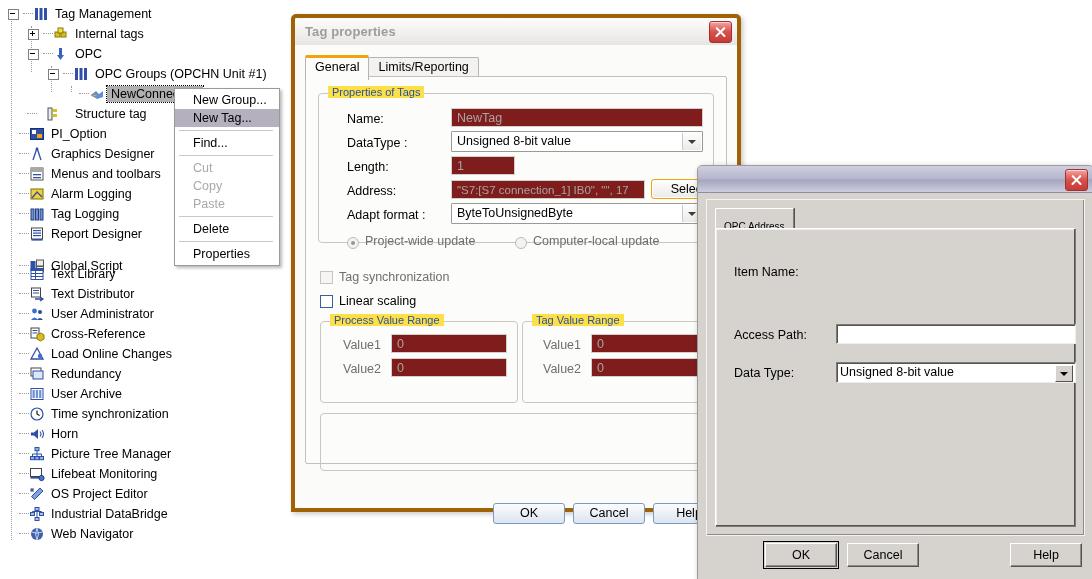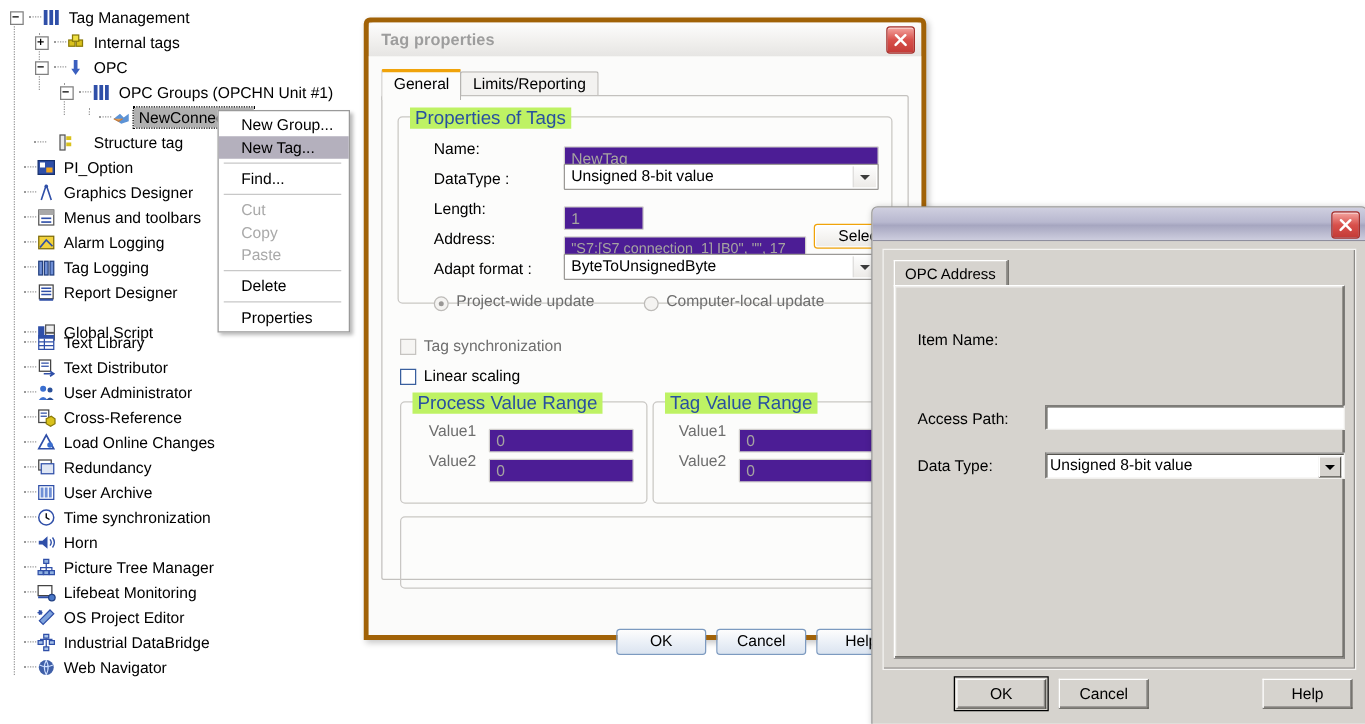--- a/index.html
+++ b/index.html
@@ -107,33 +107,33 @@
     background: #fcfcfb; border-top: 3px solid #f0a30a; height: 22px;
     line-height: 19px; z-index: 3; font-weight: normal;
   }
   .tabpage {
     position: absolute; left: 10px; right: 10px; top: 31px; bottom: 44px;
     background: #fcfcfb; border: 1px solid #c3c1be; border-radius: 2px;
   }
 
   .gbox { position: absolute; border: 1px solid #c9c7c4; border-radius: 4px; }
   .gbox > .glabel {
-    position: absolute; top: -8px; left: 9px; background: #bef264;
-    padding: 0 4px; color: #2850a0; font-size: 15px;
+    position: absolute; top: -8px; left: 9px; background: #fde047;
+    padding: 0 4px; color: #2850a0; font-size: 11px;
   }
 
   .fld { position: absolute; font-size: 12.5px; color: #000; }
   .fld.dim { color: #6e6e6e; }
 
   .inp {
     position: absolute; height: 19px; line-height: 18px; padding: 0 5px;
     border: 1px solid #b9b7b4; background: #fcfcfb; font-size: 12.5px;
     box-sizing: border-box; color: #000; border-radius: 1px;
   }
-  .inp.ro { background: #4c1d95; color: #a6a4a1; border-color: #d2d0cd; margin-top: 9px; }
+  .inp.ro { background: #7f1d1d; color: #a6a4a1; border-color: #d2d0cd; }
   .cbo {
     position: absolute; height: 21px; border: 1px solid #9b9996; background: #fff;
     box-sizing: border-box; font-size: 12.5px; line-height: 19px; padding-left: 5px;
     border-radius: 1px; color: #000;
   }
   .cbo .arw {
     position: absolute; right: 1px; top: 1px; width: 18px; height: 17px;
     background: linear-gradient(#fdfdfd,#eceae7);
     border-left: 1px solid #cbc9c6; border-radius: 0 1px 1px 0;
   }
@@ -182,21 +182,21 @@
     background: linear-gradient(#cfcfe0, #b8b8cf 45%, #a6a6c0 55%, #cdcdde);
     border-bottom: 1px solid #8e8e9e; position: relative;
   }
   #dlgOpc .inner {
     position: absolute; left: 8px; right: 8px; top: 33px; bottom: 44px;
     background: #d6d3ce; border: 1px solid #f4f3f1;
     box-shadow: inset -1px -1px 0 #8d8b88;
   }
   .tab95 {
     position: absolute; left: 8px; top: 8px; height: 21px; line-height: 20px;
-    padding: 0 8px; font-size: 12px; background: #d6d3ce;
+    padding: 8px 8px; font-size: 10px; background: #d6d3ce;
     border: 1px solid #fff; border-right-color: #7e7c79; border-bottom: none;
     box-shadow: 1px 0 0 #56544f;
   }
   .tabbody95 {
     position: absolute; left: 8px; right: 8px; top: 28px; bottom: 8px;
     background: #d6d3ce;
     border-top: 1px solid #fff; border-left: 1px solid #fff;
     border-right: 1px solid #7e7c79; border-bottom: 1px solid #7e7c79;
     box-shadow: inset -1px -1px 0 #56544f, inset 1px 1px 0 #efeeec;
   }

